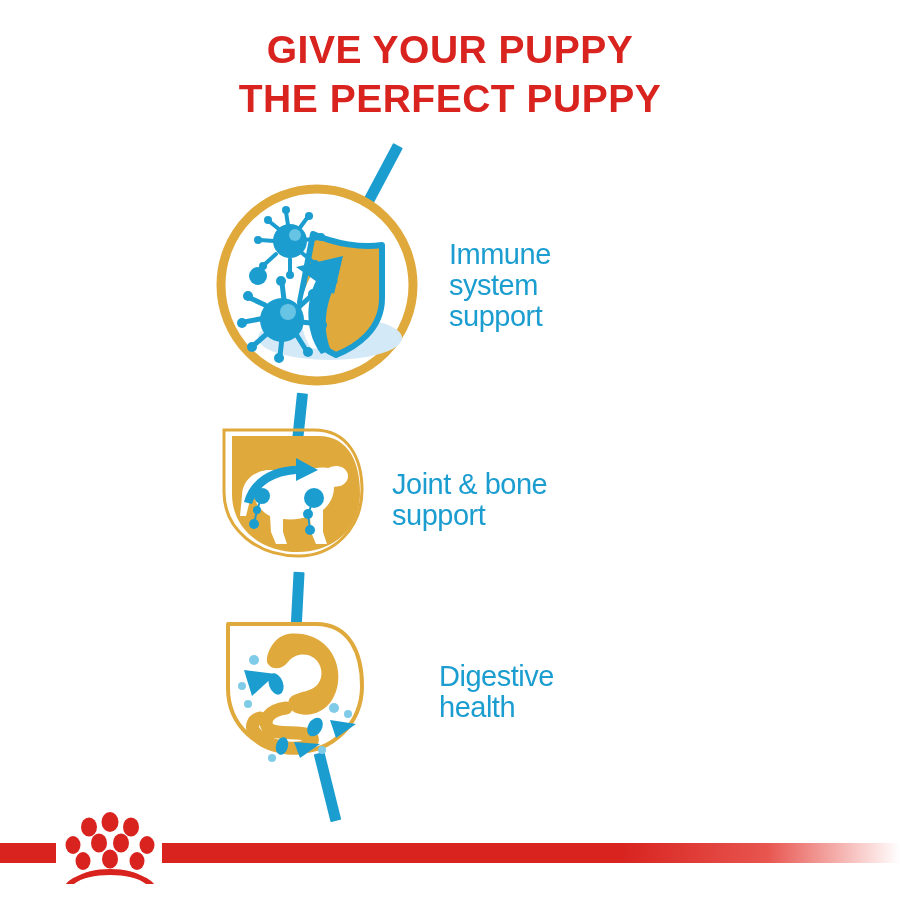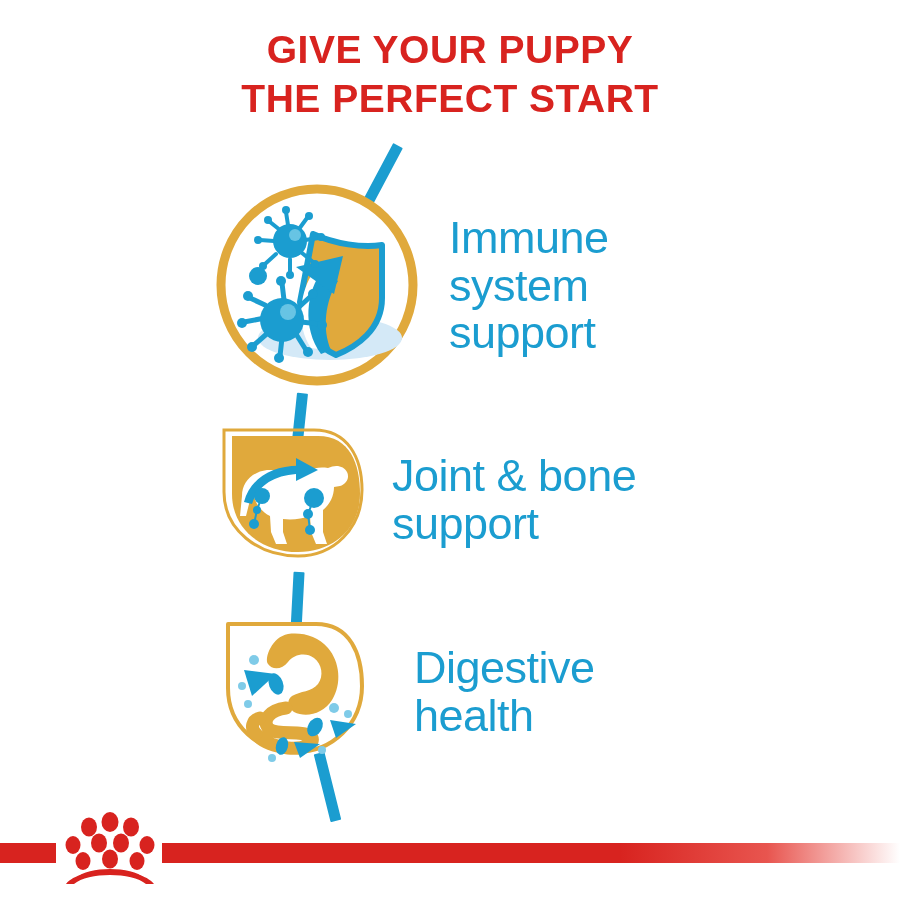--- a/index.html
+++ b/index.html
@@ -57,28 +57,28 @@
     position: relative;
     flex: 0 0 auto;
   }
   .icon-slot.size-a { width: 215px; height: 215px; }
   .icon-slot.size-b { width: 165px; height: 160px; }
 
   .feature-label {
     color: #1b9dd0;
     font-family: "Liberation Sans", sans-serif;
     font-weight: normal;
-    font-size: 45px;
+    font-size: 29px;
     line-height: 1.06;
     letter-spacing: -0.5px;
     white-space: pre-line;
   }
   #row-immune .feature-label { margin-left: 24px; }
   #row-joint  .feature-label { margin-left: 17px; }
-  #row-digest .feature-label { margin-left: 39px; }
+  #row-digest .feature-label { margin-left: 64px; }
 
   
   .connector {
     position: absolute;
     background: #1b9dd0;
     border-radius: 1px;
   }
   #connector-top {
     left: 378px; top: 142px;
     width: 11px; height: 62px;
@@ -136,21 +136,21 @@
     height: 74px;
   }
 </style>
 </head>
 <body>
 
 <div id="poster">
 
   <div class="headline">
     <span class="hl-line">GIVE YOUR PUPPY</span>
-    <span class="hl-line">THE PERFECT START</span>
+    <span class="hl-line">THE PERFECT PUPPY</span>
   </div>
 
   <div class="connector" id="connector-top"></div>
   <div class="connector" id="connector-1-2"></div>
   <div class="connector" id="connector-2-3"></div>
   <div class="connector" id="connector-bottom"></div>
 
   <div class="feature-row" id="row-immune">
     <div class="icon-slot size-a">
       <svg viewBox="0 0 215 215" width="215" height="215">

